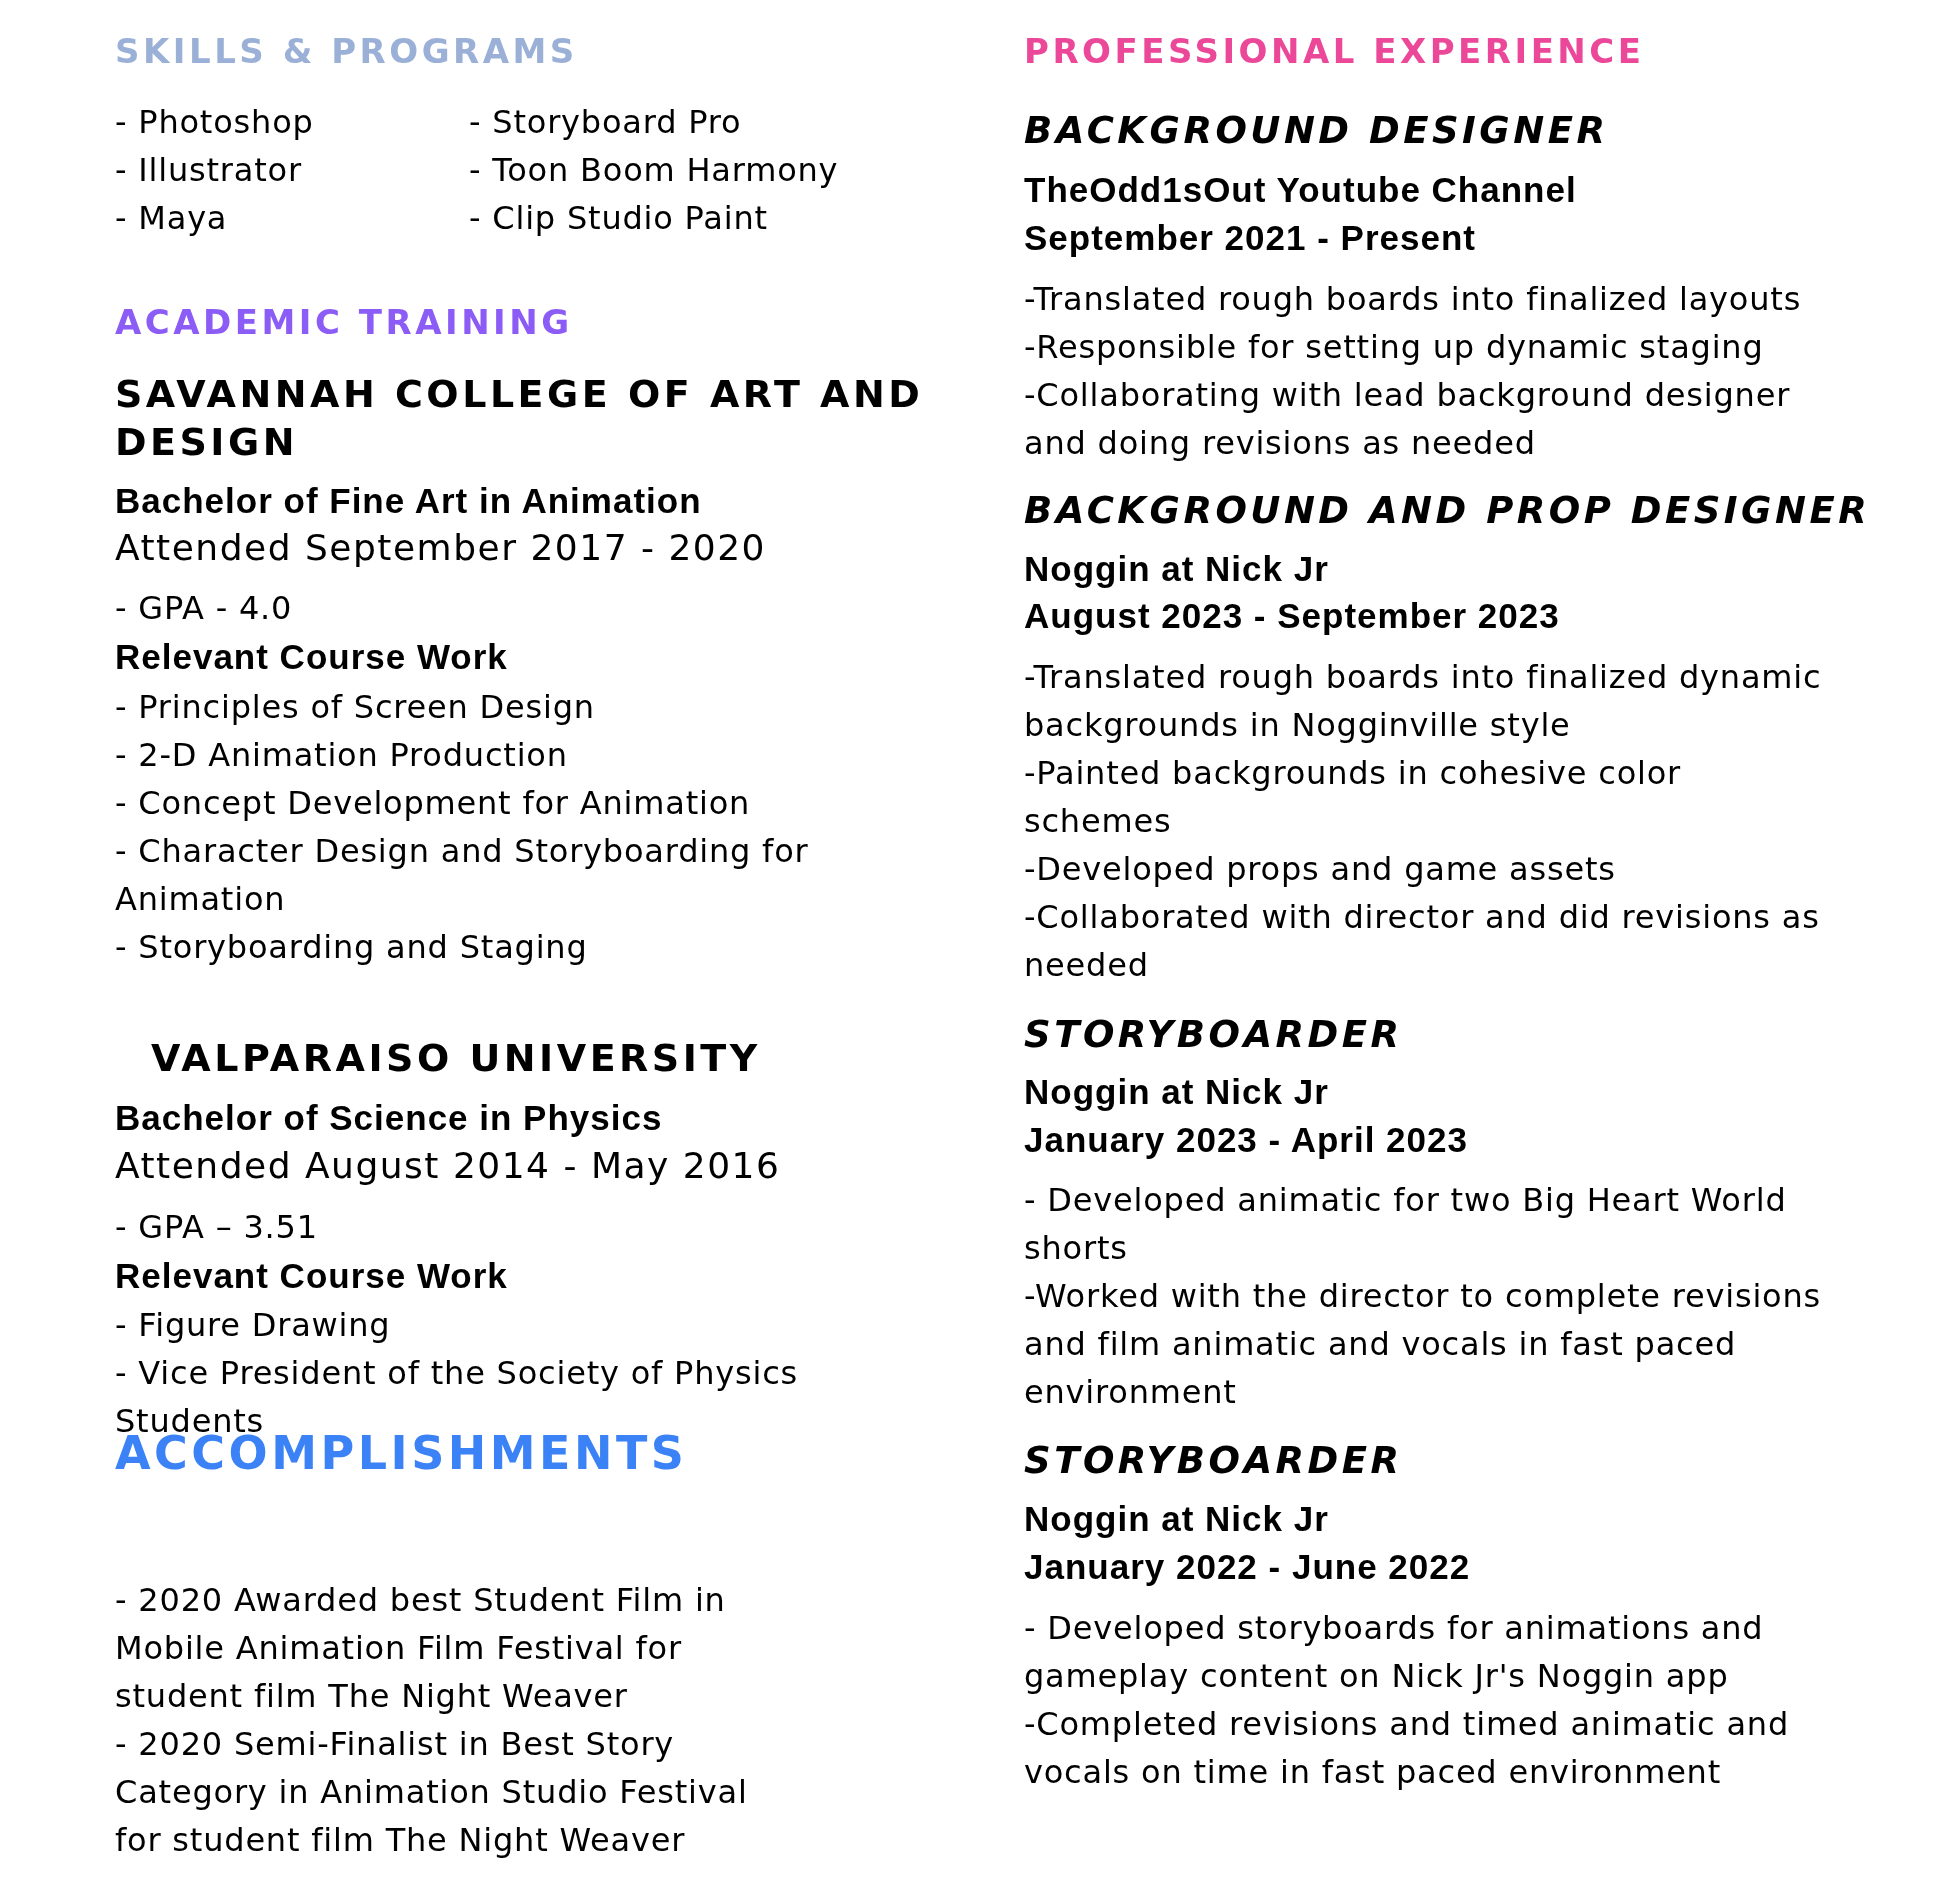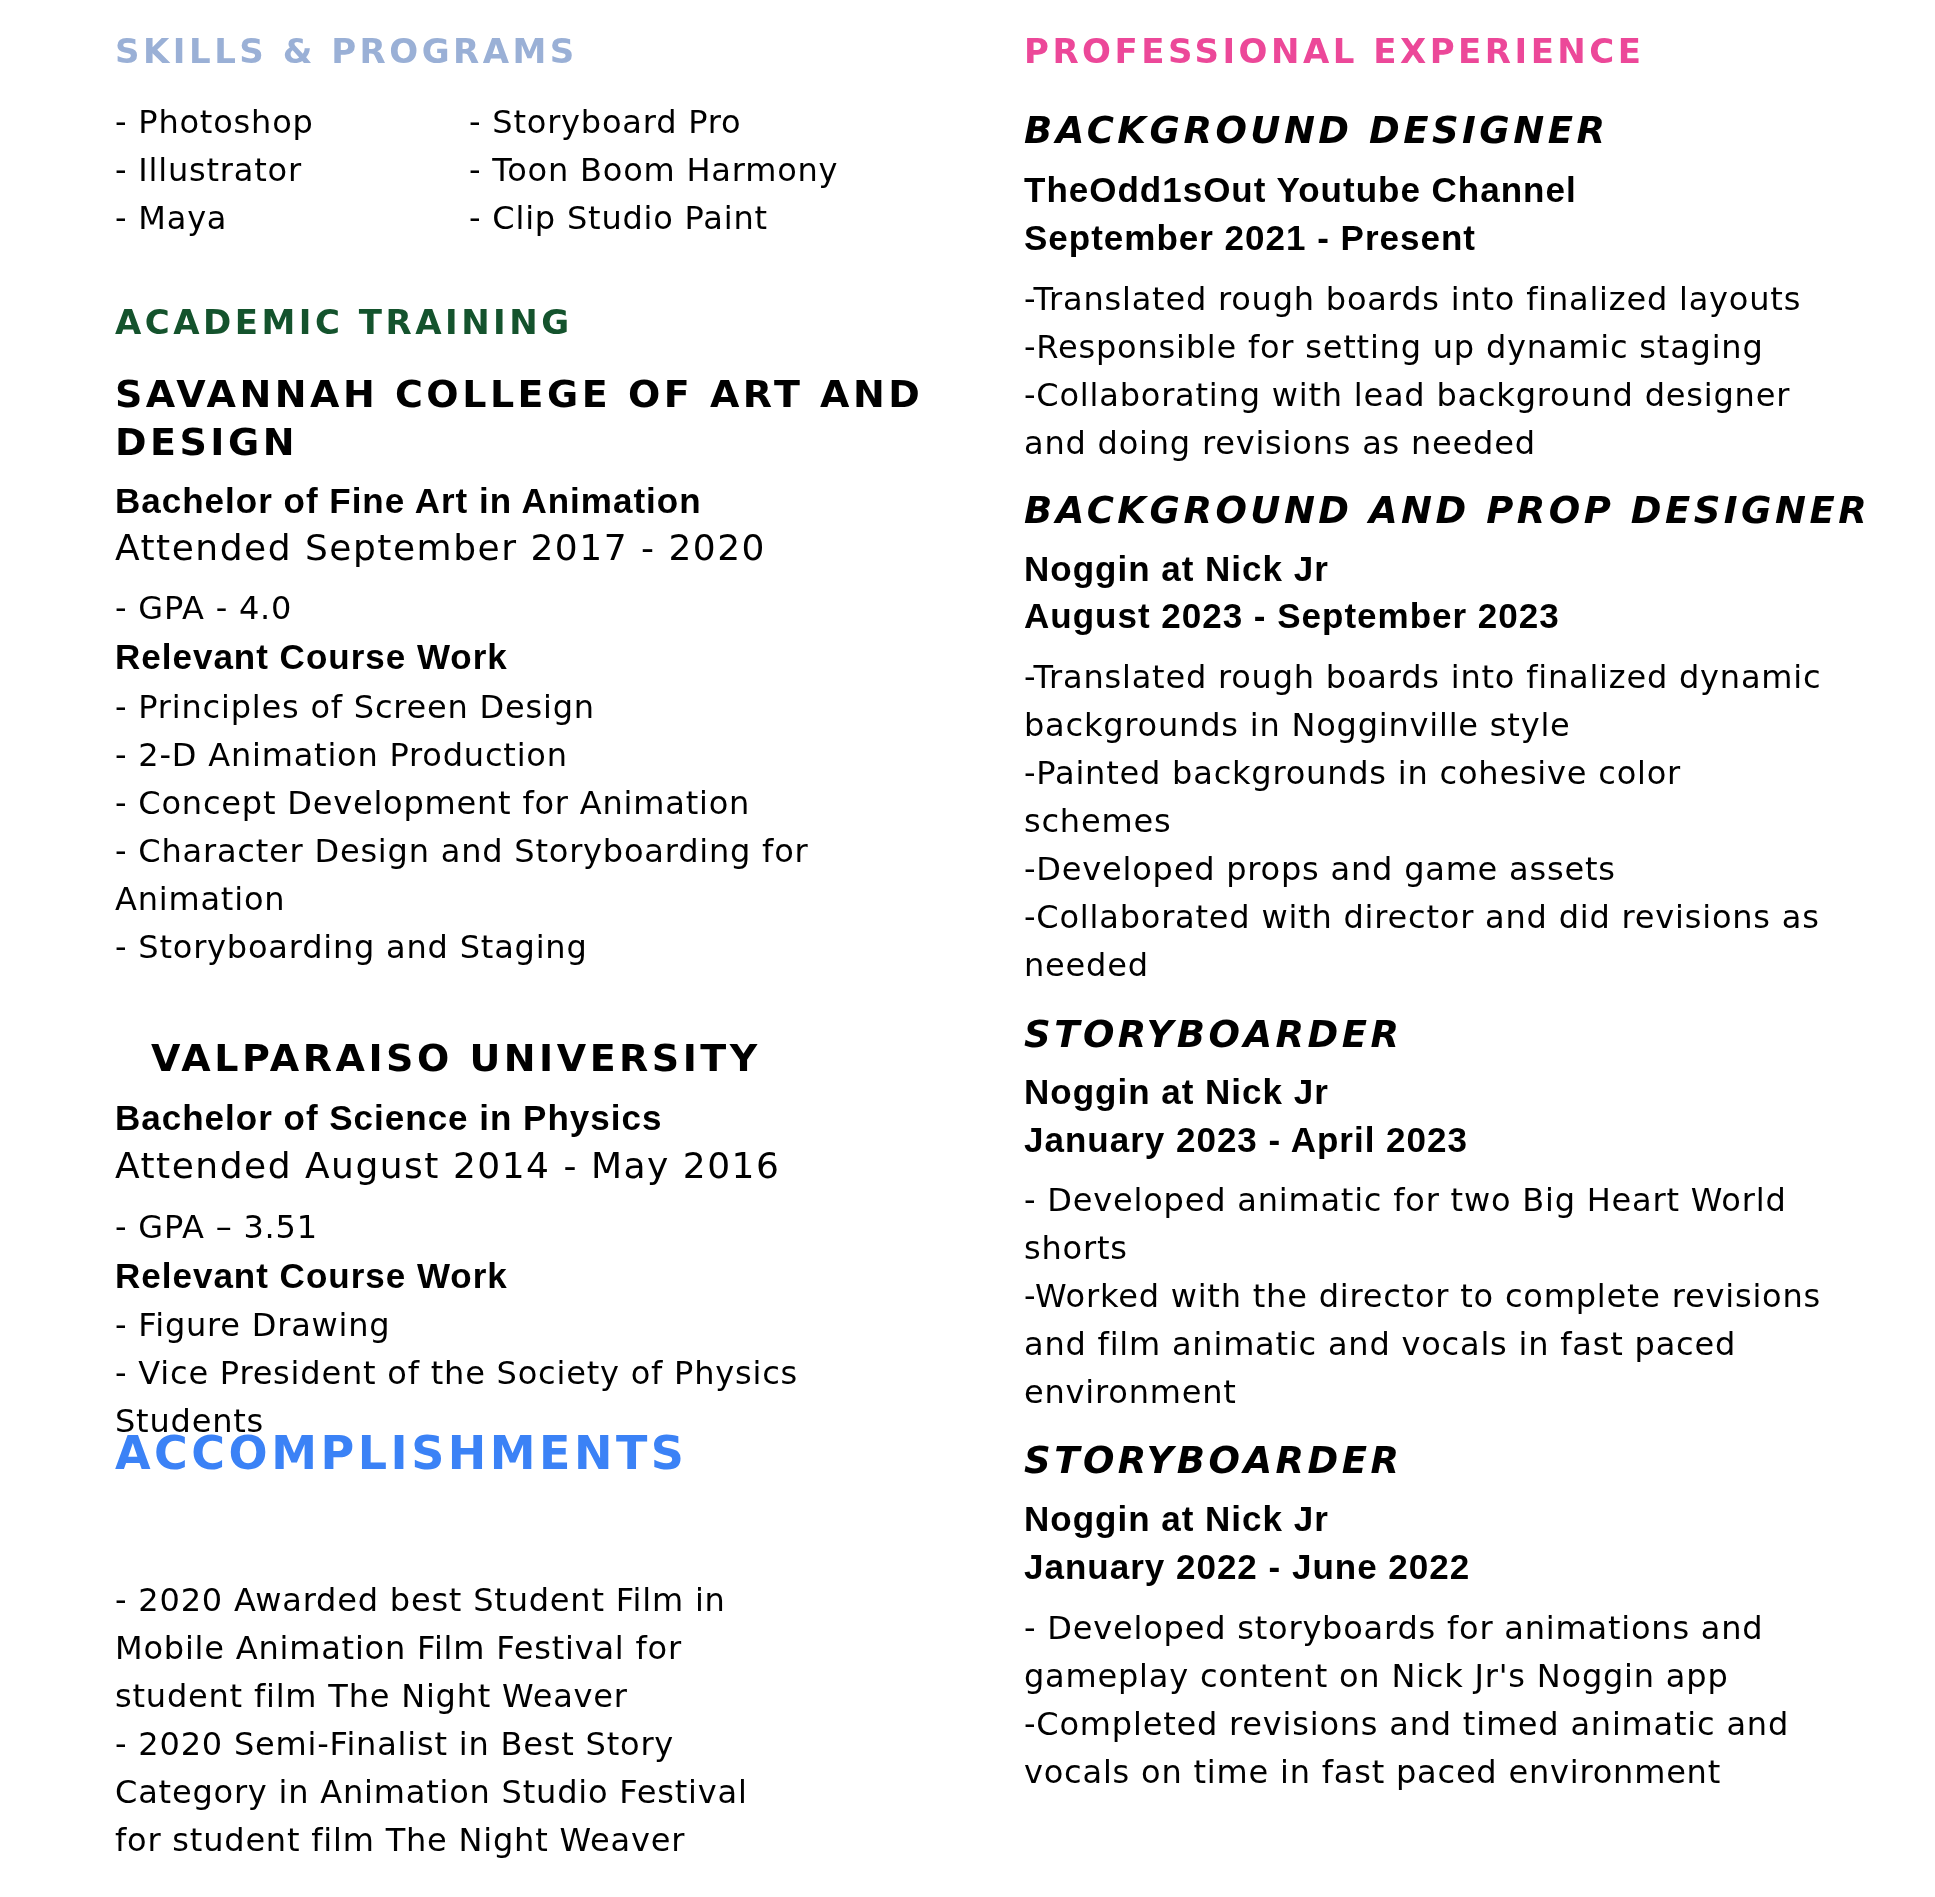--- a/index.html
+++ b/index.html
@@ -107,21 +107,21 @@
     <li>- Photoshop</li>
     <li>- Illustrator</li>
     <li>- Maya</li>
   </ul>
   <ul class="list skills-list" style="top:98px; left:354px;">
     <li>- Storyboard Pro</li>
     <li>- Toon Boom Harmony</li>
     <li>- Clip Studio Paint</li>
   </ul>
 
-  <h2 class="section-title" style="top: 305px; color: #14532d; text-align: right;">ACADEMIC TRAINING</h2>
+  <h2 class="section-title" style="top: 305px; color: #8b5cf6; text-align: right;">ACADEMIC TRAINING</h2>
 
   <div>
     <h3 class="inst" style="top:370px;">
       <span>SAVANNAH COLLEGE OF ART AND</span><br>
       <span>DESIGN</span>
     </h3>
     <p class="bold-line" style="top:477px;">Bachelor of Fine Art in Animation</p>
     <p class="attended" style="top:524px;">Attended September 2017 - 2020</p>
     <p class="body-line" style="top:584px;">- GPA - 4.0</p>
     <p class="bold-line" style="top:633px;">Relevant Course Work</p>

